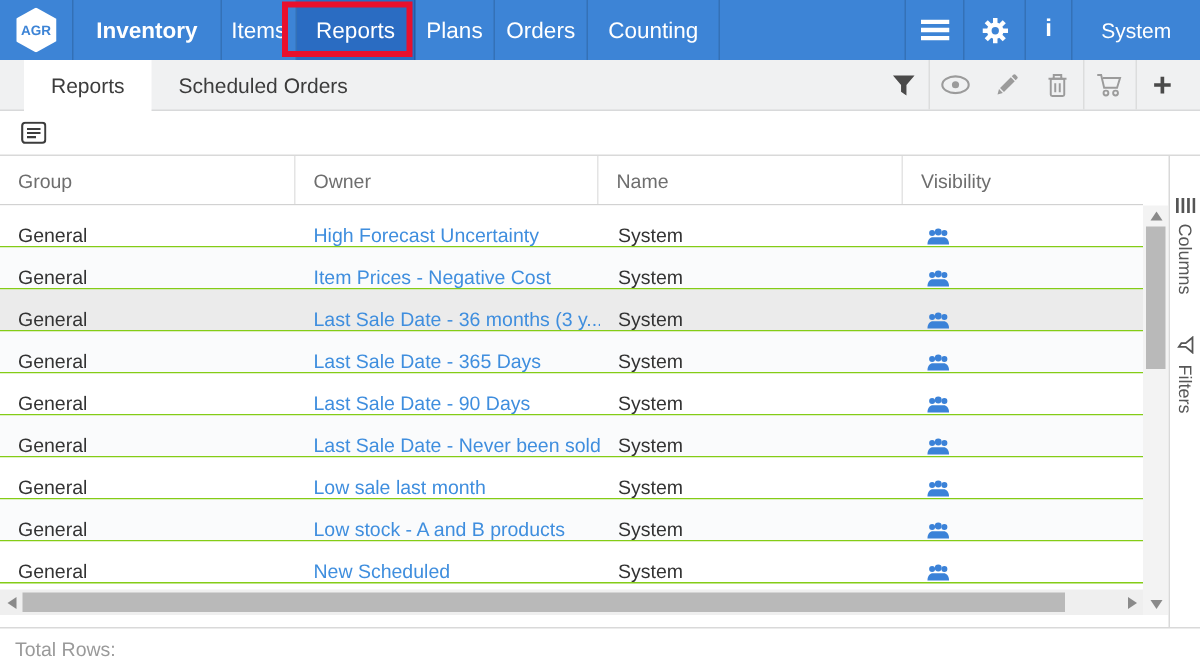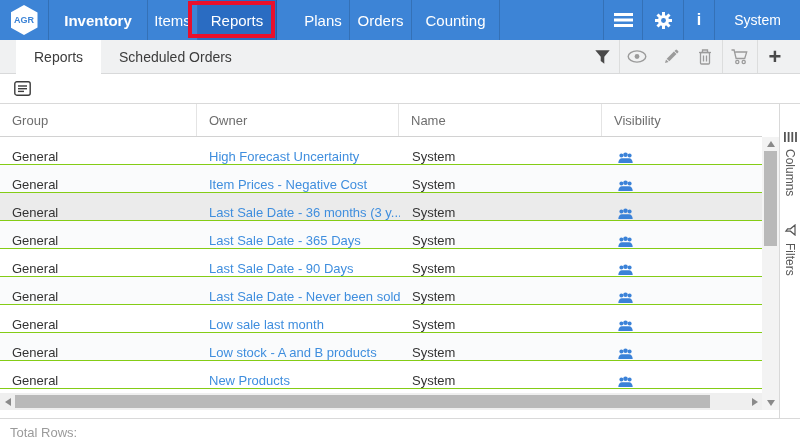--- a/index.html
+++ b/index.html
@@ -12,21 +12,21 @@
   .topnav{position:absolute;left:0;top:0;width:800px;height:40px;background:#3d84d6;display:flex;align-items:stretch;z-index:5;}
   .logo-wrap{width:48px;display:flex;align-items:center;justify-content:center;border-right:1px solid rgba(0,0,0,0.15);}
   .hex{width:27px;height:30px;background:#fff;display:flex;align-items:center;justify-content:center;
        clip-path:polygon(50% 0%,100% 25%,100% 75%,50% 100%,0% 75%,0% 25%);
        color:#3d84d6;font-weight:700;font-size:9px;letter-spacing:0;}
   .nav-item{display:flex;align-items:center;justify-content:center;color:#fff;font-size:15px;
             border-right:1px solid rgba(0,0,0,0.14);cursor:pointer;white-space:nowrap;}
   .w-inventory{width:98px;font-weight:700;}
   .w-items{width:49px;}
   .w-reports{width:78px;background:#2a6cc2;}
-  .w-plans{width:52px;padding-left:20px;}
+  .w-plans{width:52px;}
   .w-orders{width:61px;}
   .w-counting{width:87px;}
   .nav-right{margin-left:auto;display:flex;align-items:stretch;}
   .nav-iconbtn{display:flex;align-items:center;justify-content:center;border-left:1px solid rgba(0,0,0,0.14);cursor:pointer;}
   .b-menu{width:38px;} .b-gear{width:40px;} .b-info{width:30px;}
   .nav-user{width:85px;display:flex;align-items:center;justify-content:center;color:#fff;font-size:14px;
             border-left:1px solid rgba(0,0,0,0.14);cursor:pointer;}
   .info-glyph{color:#fff;font-weight:700;font-size:16px;}
   
   .annotation{position:absolute;left:188px;top:1px;width:87px;height:37px;border:4px solid #e8102d;
@@ -304,21 +304,21 @@
         <circle cx="3.4" cy="3.4" r="2"></circle>
         <circle cx="11.6" cy="3.4" r="2"></circle>
         <circle cx="7.5" cy="2.7" r="2.3"></circle>
         <path d="M0.3 11 c0 -3.2 1.9 -4.8 3.5 -4.8 h7.4 c1.6 0 3.5 1.6 3.5 4.8 z"></path>
       </svg>
     </div>
   </div>
 
   <div class="row">
     <div class="cell c-group">General</div>
-    <div class="cell c-name">New Products</div>
+    <div class="cell c-name">New Scheduled</div>
     <div class="cell c-owner">System</div>
     <div class="cell c-vis">
       <svg width="15" height="12" viewBox="0 0 15 12" fill="#3b82d8">
         <circle cx="3.4" cy="3.4" r="2"></circle>
         <circle cx="11.6" cy="3.4" r="2"></circle>
         <circle cx="7.5" cy="2.7" r="2.3"></circle>
         <path d="M0.3 11 c0 -3.2 1.9 -4.8 3.5 -4.8 h7.4 c1.6 0 3.5 1.6 3.5 4.8 z"></path>
       </svg>
     </div>
   </div>

